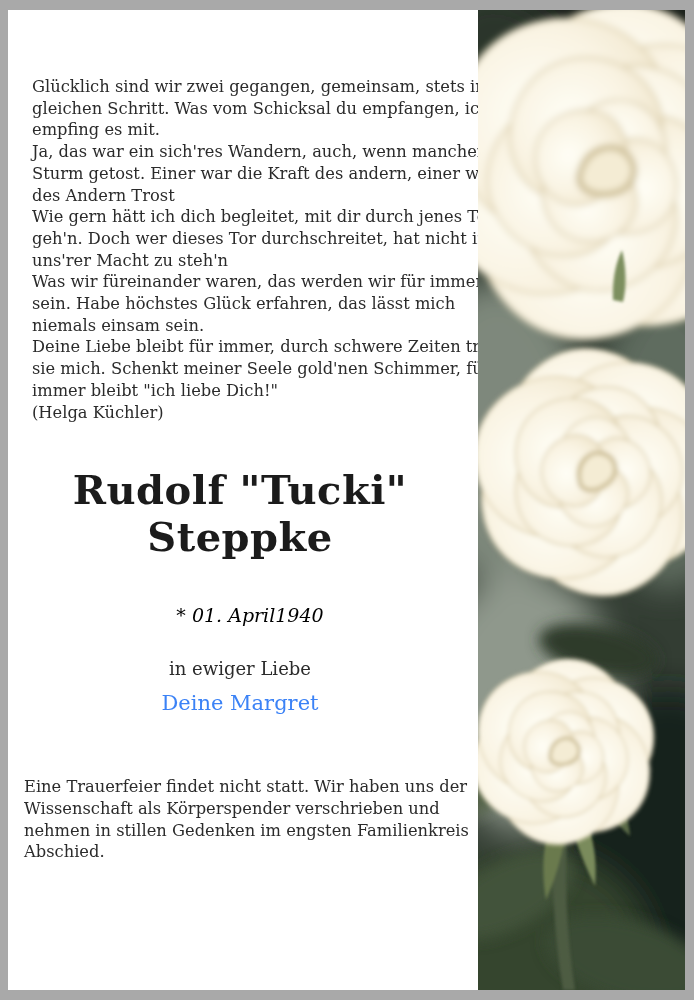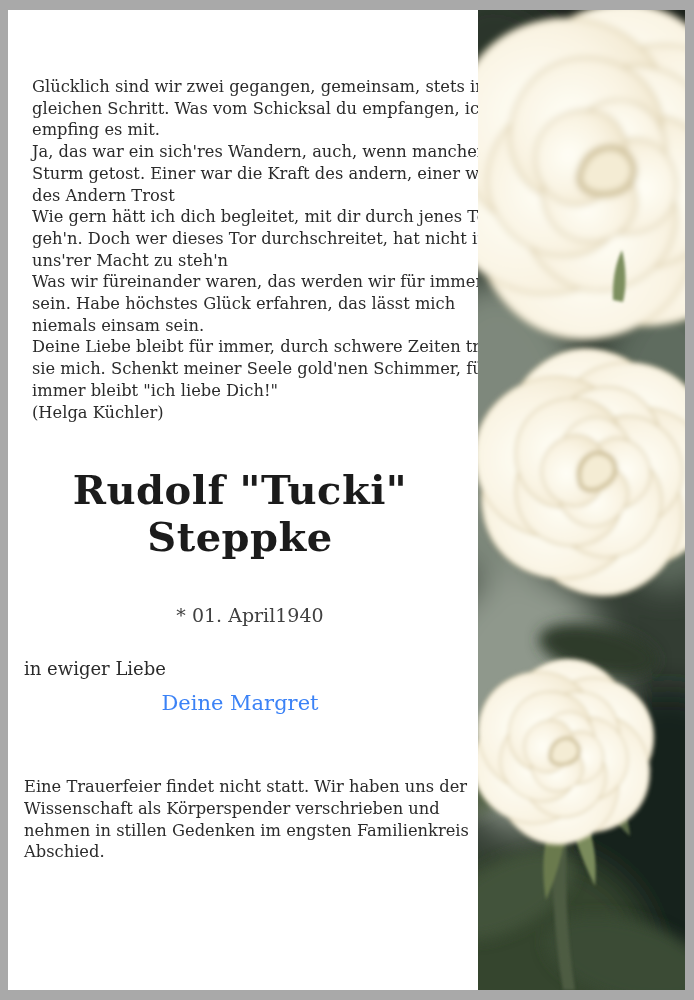--- a/index.html
+++ b/index.html
@@ -51,27 +51,29 @@
     color: #1b1b1b;
     white-space: pre;
   }
   .dates {
     position: absolute;
     top: 594px; left: 0;
     width: 100%;
     display: flex;
     justify-content: center;
     font-size: 19px;
-    color: #404040;
+    color: #000000;
     transform: translateX(10px);
+    font-style: italic;
   }
   .farewell-phrase {
     position: absolute;
     top: 648px; left: 0;
     width: 100%;
+    text-align: center;
     font-size: 18px;
     color: #2b2b2b;
   }
   .farewell-signature {
     position: absolute;
     top: 681px; left: 0;
     width: 100%;
     text-align: center;
     font-size: 21px;
     color: #3b82f6;

